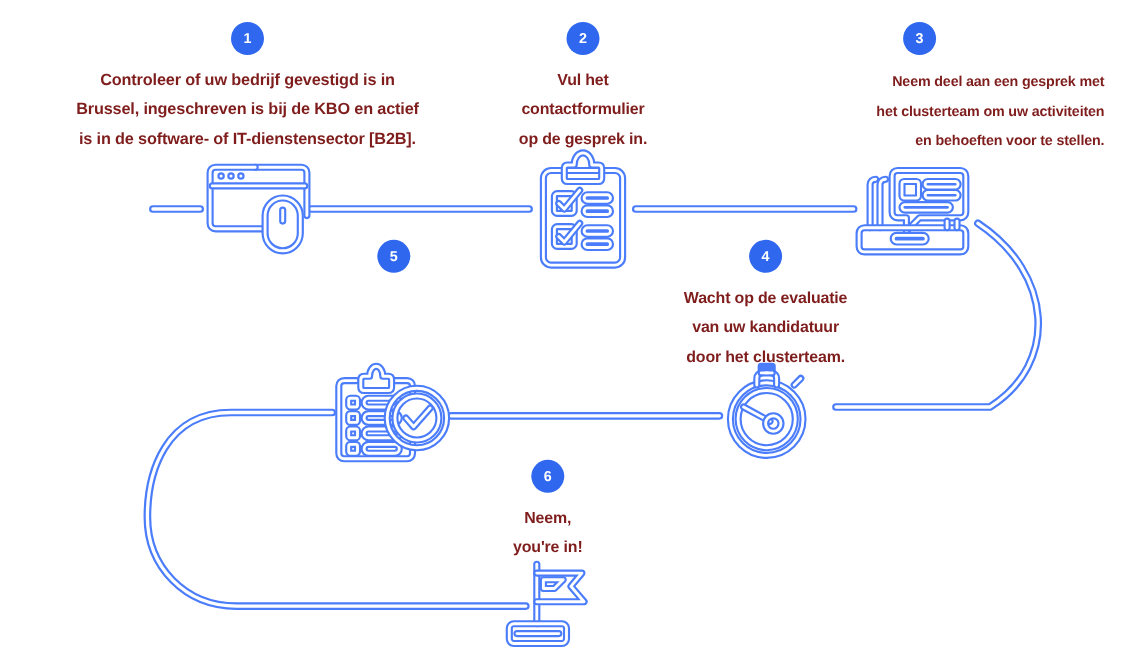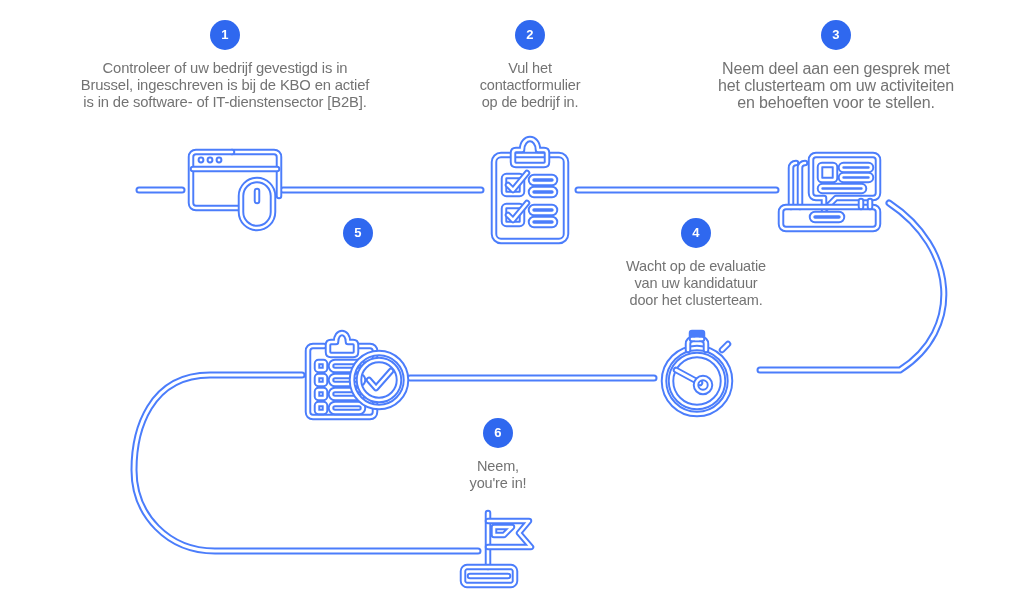--- a/index.html
+++ b/index.html
@@ -39,37 +39,37 @@
     background: #2f68ef;
     color: #ffffff;
     font-size: 13px;
     font-weight: bold;
     line-height: 30px;
     text-align: center;
     margin: 0 auto 10px auto;
     letter-spacing: 0.2px;
   }
   .caption {
-    color: #737373;
-    font-weight: normal;
+    color: #7f1d1d;
+    font-weight: bold;
     font-size: 14.5px;
-    line-height: 17px;
+    line-height: 27px;
     letter-spacing: -0.15px;
     white-space: pre-line;
   }
   
   #step-1 { left: 18px;  top: 20px;  width: 414px; }
   #step-2 { left: 430px; top: 20px;  width: 200px; }
   #step-3 { left: 668px; top: 20px;  width: 336px; }
   #step-5 { left: 208px; top: 218px; width: 300px; }
   #step-4 { left: 578px; top: 218px; width: 236px; }
   #step-6 { left: 418px; top: 418px; width: 160px; }
 
   #step-1 .caption { font-size: 14.8px; }
-  #step-3 .caption { font-size: 16px; }
+  #step-3 .caption { font-size: 13px; text-align: right; }
 </style>
 </head>
 <body>
 
 <div id="stage">
 
   <svg id="artwork" viewBox="0 0 1024 610">
     <defs>
 
       <style>
@@ -271,21 +271,21 @@
     <div class="badge">1</div>
     <div class="caption">Controleer of uw bedrijf gevestigd is in
 Brussel, ingeschreven is bij de KBO en actief
 is in de software- of IT-dienstensector [B2B].</div>
   </div>
 
   <div class="step" id="step-2">
     <div class="badge">2</div>
     <div class="caption">Vul het
 contactformulier
-op de bedrijf in.</div>
+op de gesprek in.</div>
   </div>
 
   <div class="step" id="step-3">
     <div class="badge">3</div>
     <div class="caption">Neem deel aan een gesprek met
 het clusterteam om uw activiteiten
 en behoeften voor te stellen.</div>
   </div>
 
   <div class="step" id="step-5">

